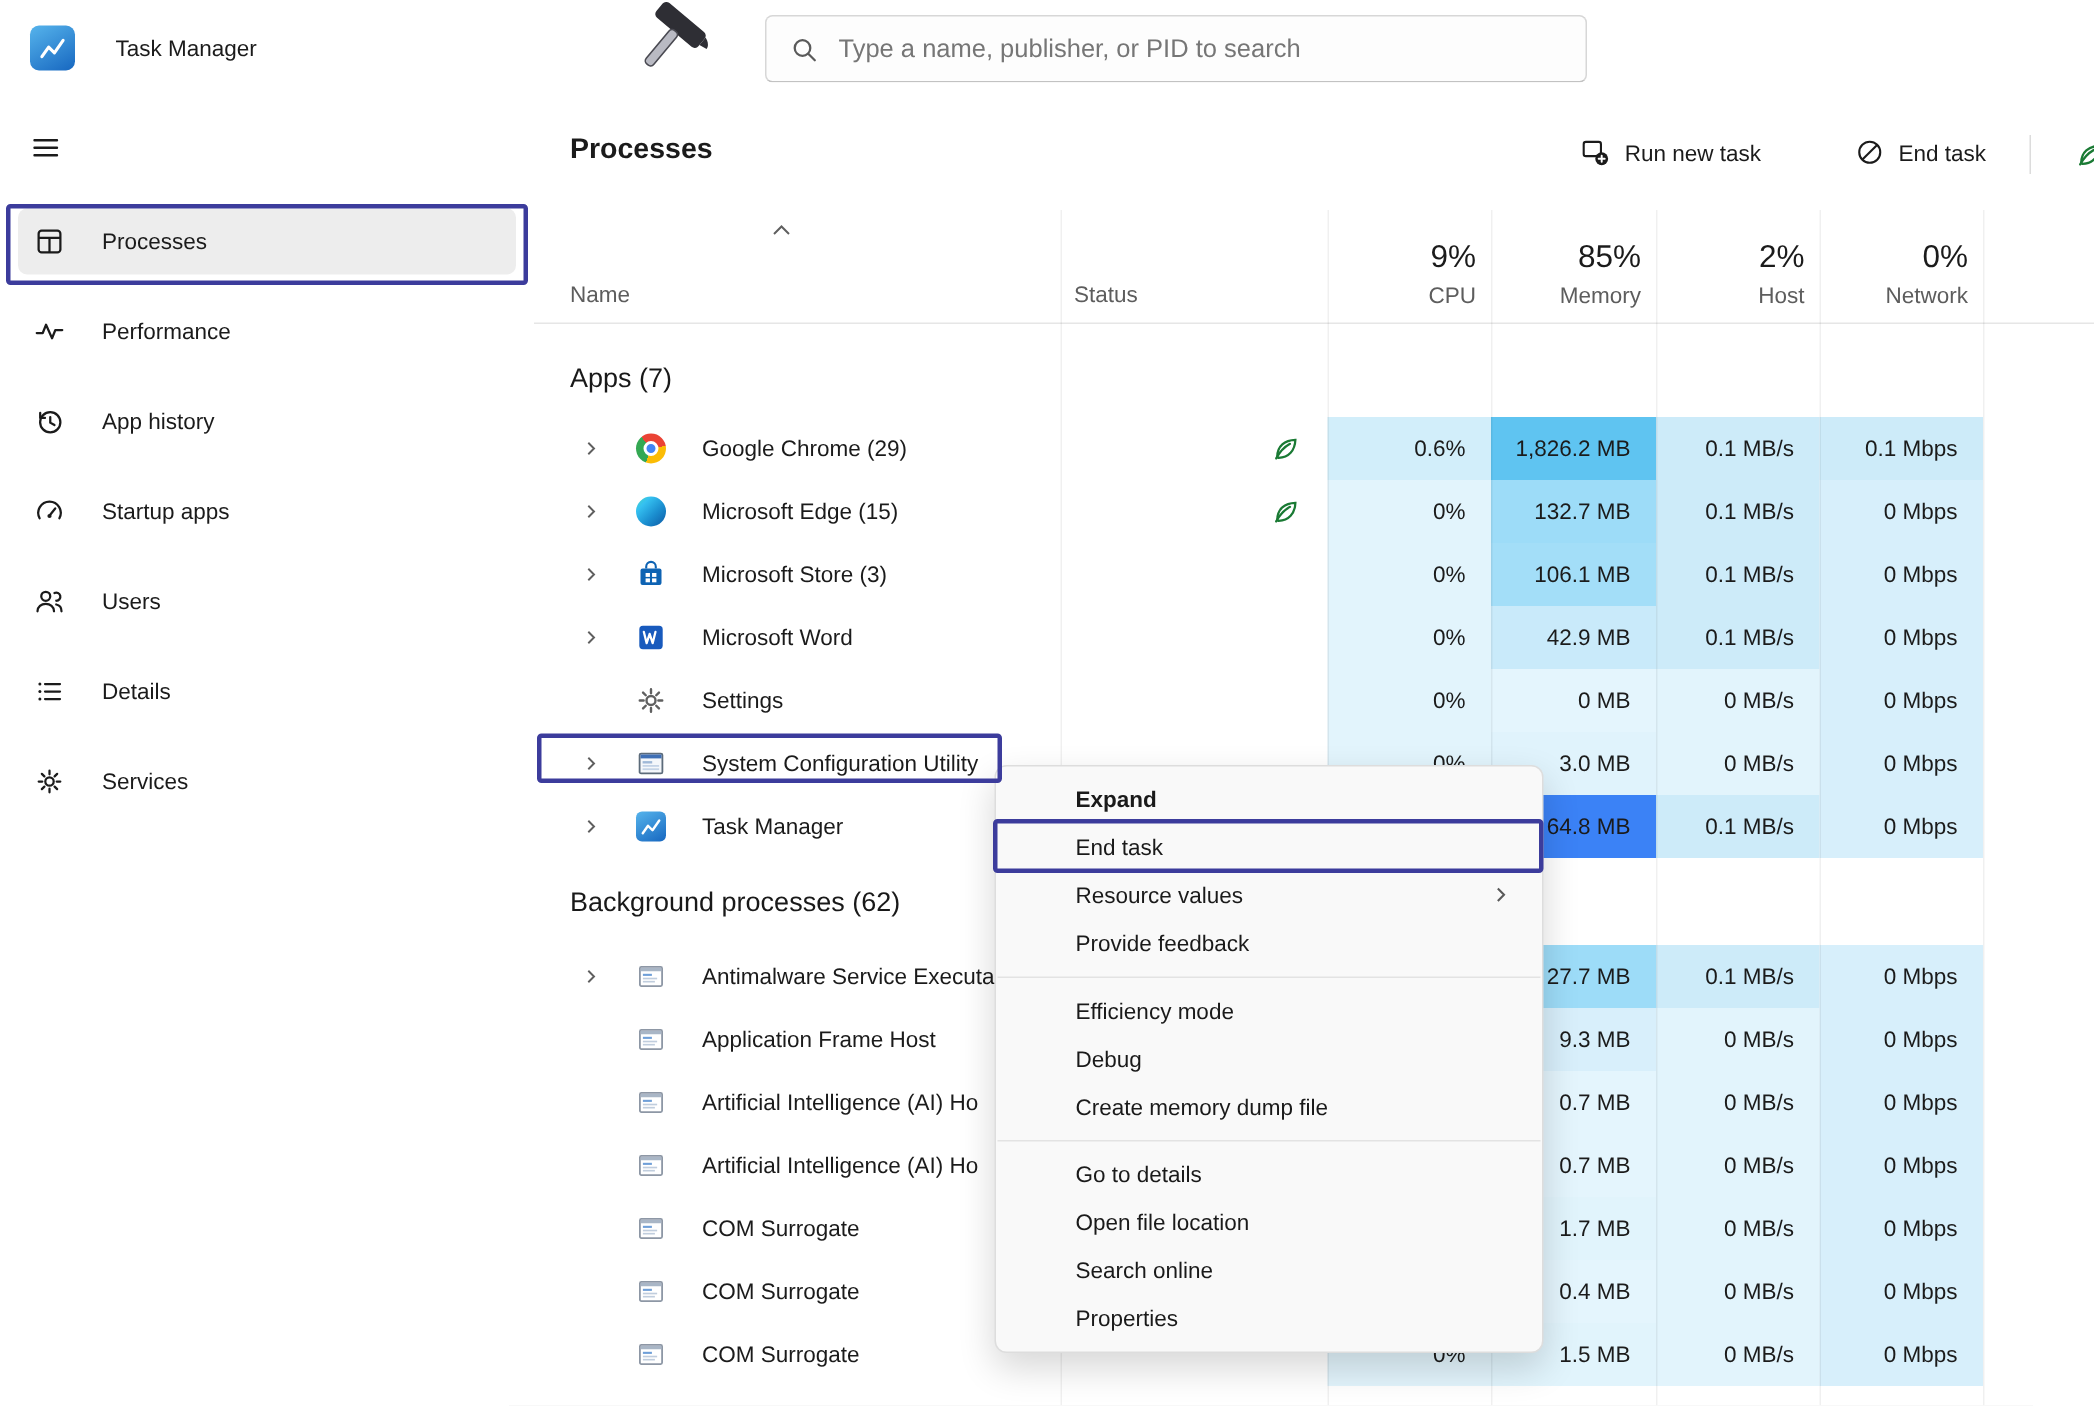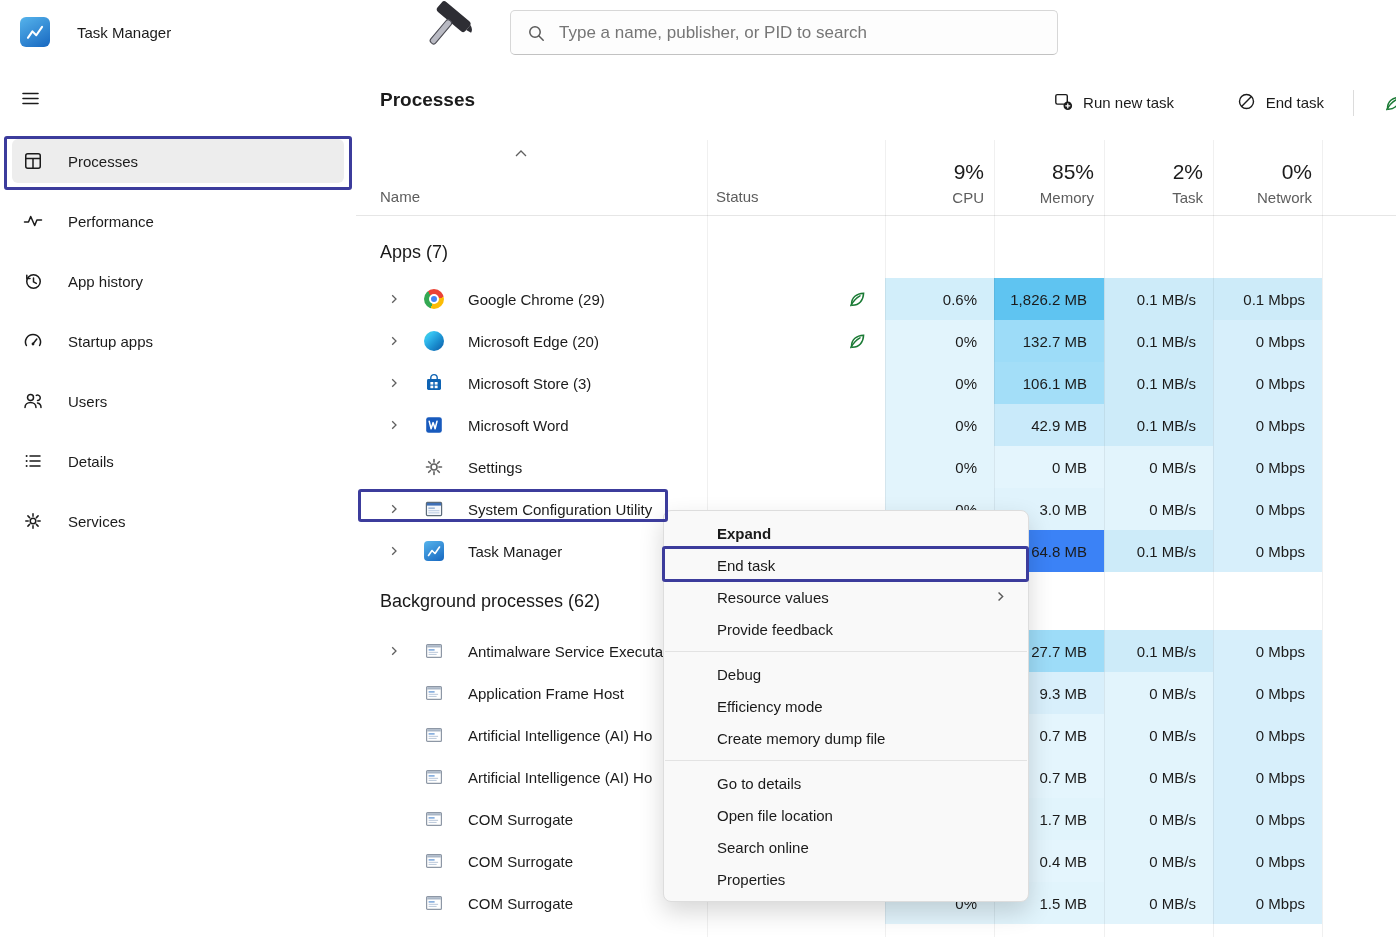--- a/index.html
+++ b/index.html
@@ -247,21 +247,21 @@
       <div class="col-head col-cpu">
         <span class="pct">9%</span>
         <span class="lbl">CPU</span>
       </div>
       <div class="col-head col-mem">
         <span class="pct">85%</span>
         <span class="lbl">Memory</span>
       </div>
       <div class="col-head col-disk">
         <span class="pct">2%</span>
-        <span class="lbl">Task</span>
+        <span class="lbl">Host</span>
       </div>
       <div class="col-head col-net">
         <span class="pct">0%</span>
         <span class="lbl">Network</span>
       </div>
     </div>
 
     <div class="col-lines">
         <div class="vline" style="left: 351px;"></div>
         <div class="vline" style="left: 529px;"></div>
@@ -304,21 +304,21 @@
         <div class="proc-row">
           <div class="cell cell-name">
             <span class="row-caret">
               <svg width="12" height="12" viewBox="0 0 12 12">
                 <path d="M4.2 2.2l3.8 3.8-3.8 3.8" fill="none" stroke="#5f5f5f" stroke-width="1.3"></path>
               </svg>
             </span>
             <span class="icon">
               <span class="edgeball"></span>
             </span>
-            <span>Microsoft Edge (20)</span>
+            <span>Microsoft Edge (15)</span>
           </div>
           <div class="cell cell-status">
             <span class="icon">
               <svg width="20" height="20" viewBox="0 0 20 20">
                 <path d="M4.5 15.5C4.5 8.5 9.5 4.4 16.6 4.2c-.3 7.1-4.4 12.1-11.4 12z" fill="none" stroke="#1a7a34" stroke-width="1.5"></path>
                 <path d="M3.8 16.6c2.5-4.6 5.6-7.7 9.2-9.7" fill="none" stroke="#1a7a34" stroke-width="1.5" stroke-linecap="round"></path>
               </svg>
             </span>
           </div>
           <div class="cell cell-num" style="background: rgb(226, 244, 252);">0%</div>
@@ -645,24 +645,24 @@
           <svg width="13" height="13" viewBox="0 0 12 12">
             <path d="M4.2 2.2l3.8 3.8-3.8 3.8" fill="none" stroke="#5a5a5a" stroke-width="1.3"></path>
           </svg>
         </span>
       </div>
       <div class="menu-item">
         <span>Provide feedback</span>
       </div>
       <div class="menu-sep"></div>
       <div class="menu-item">
+        <span>Efficiency mode</span>
+      </div>
+      <div class="menu-item">
         <span>Debug</span>
-      </div>
-      <div class="menu-item">
-        <span>Efficiency mode</span>
       </div>
       <div class="menu-item">
         <span>Create memory dump file</span>
       </div>
       <div class="menu-sep"></div>
       <div class="menu-item">
         <span>Go to details</span>
       </div>
       <div class="menu-item">
         <span>Open file location</span>

